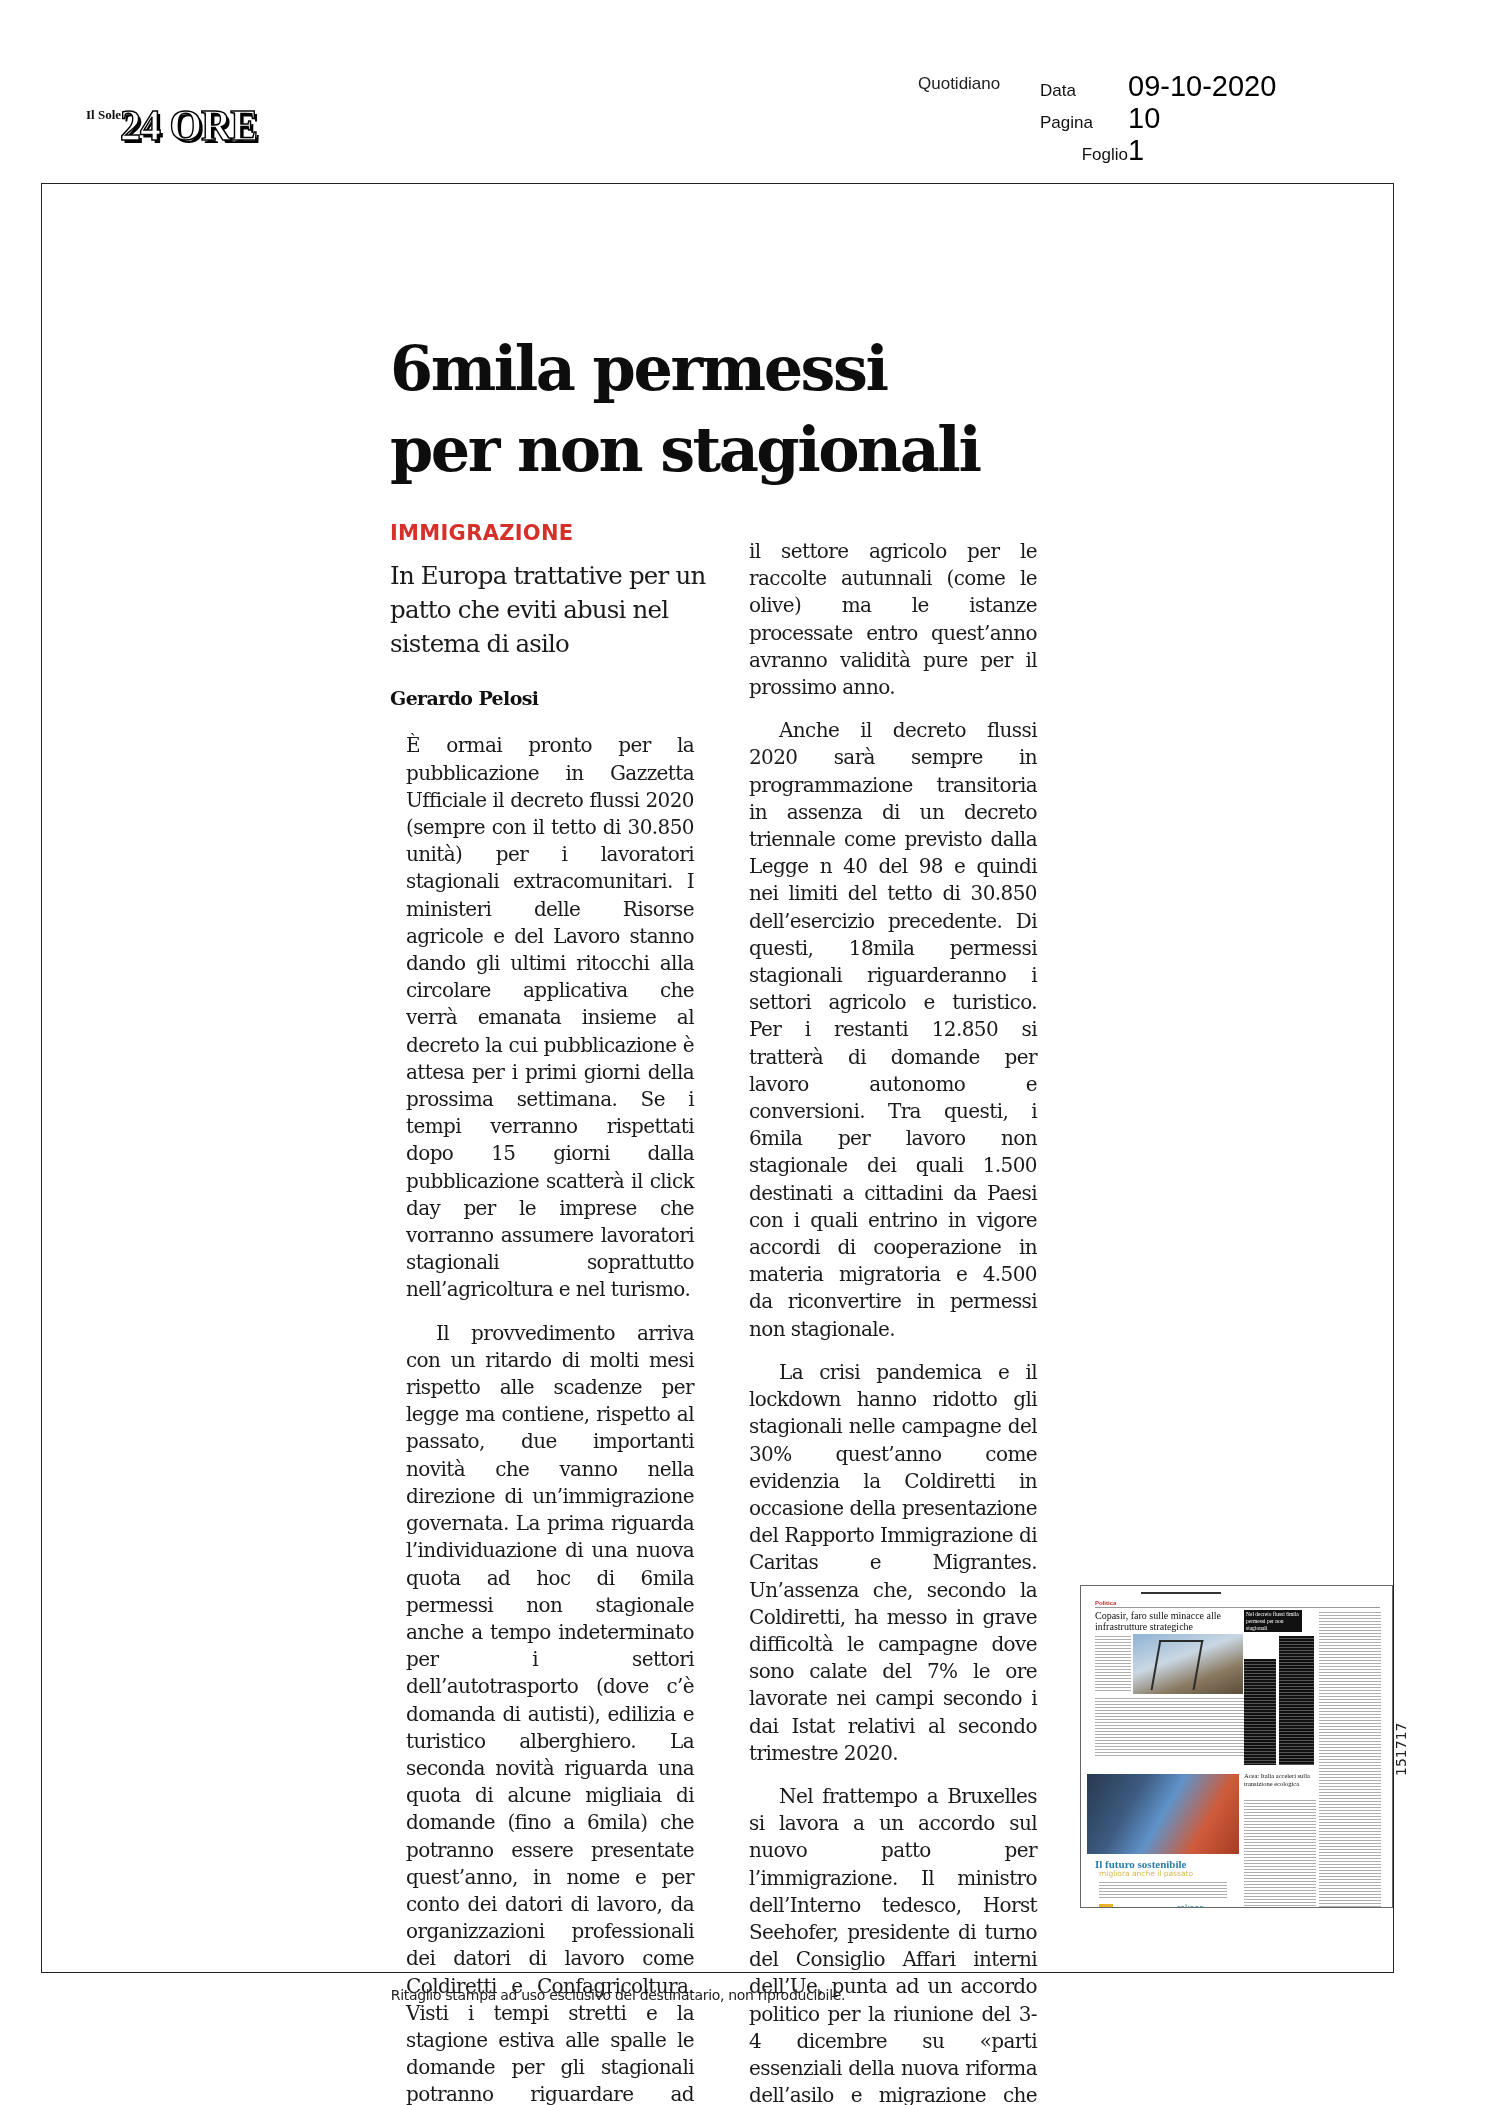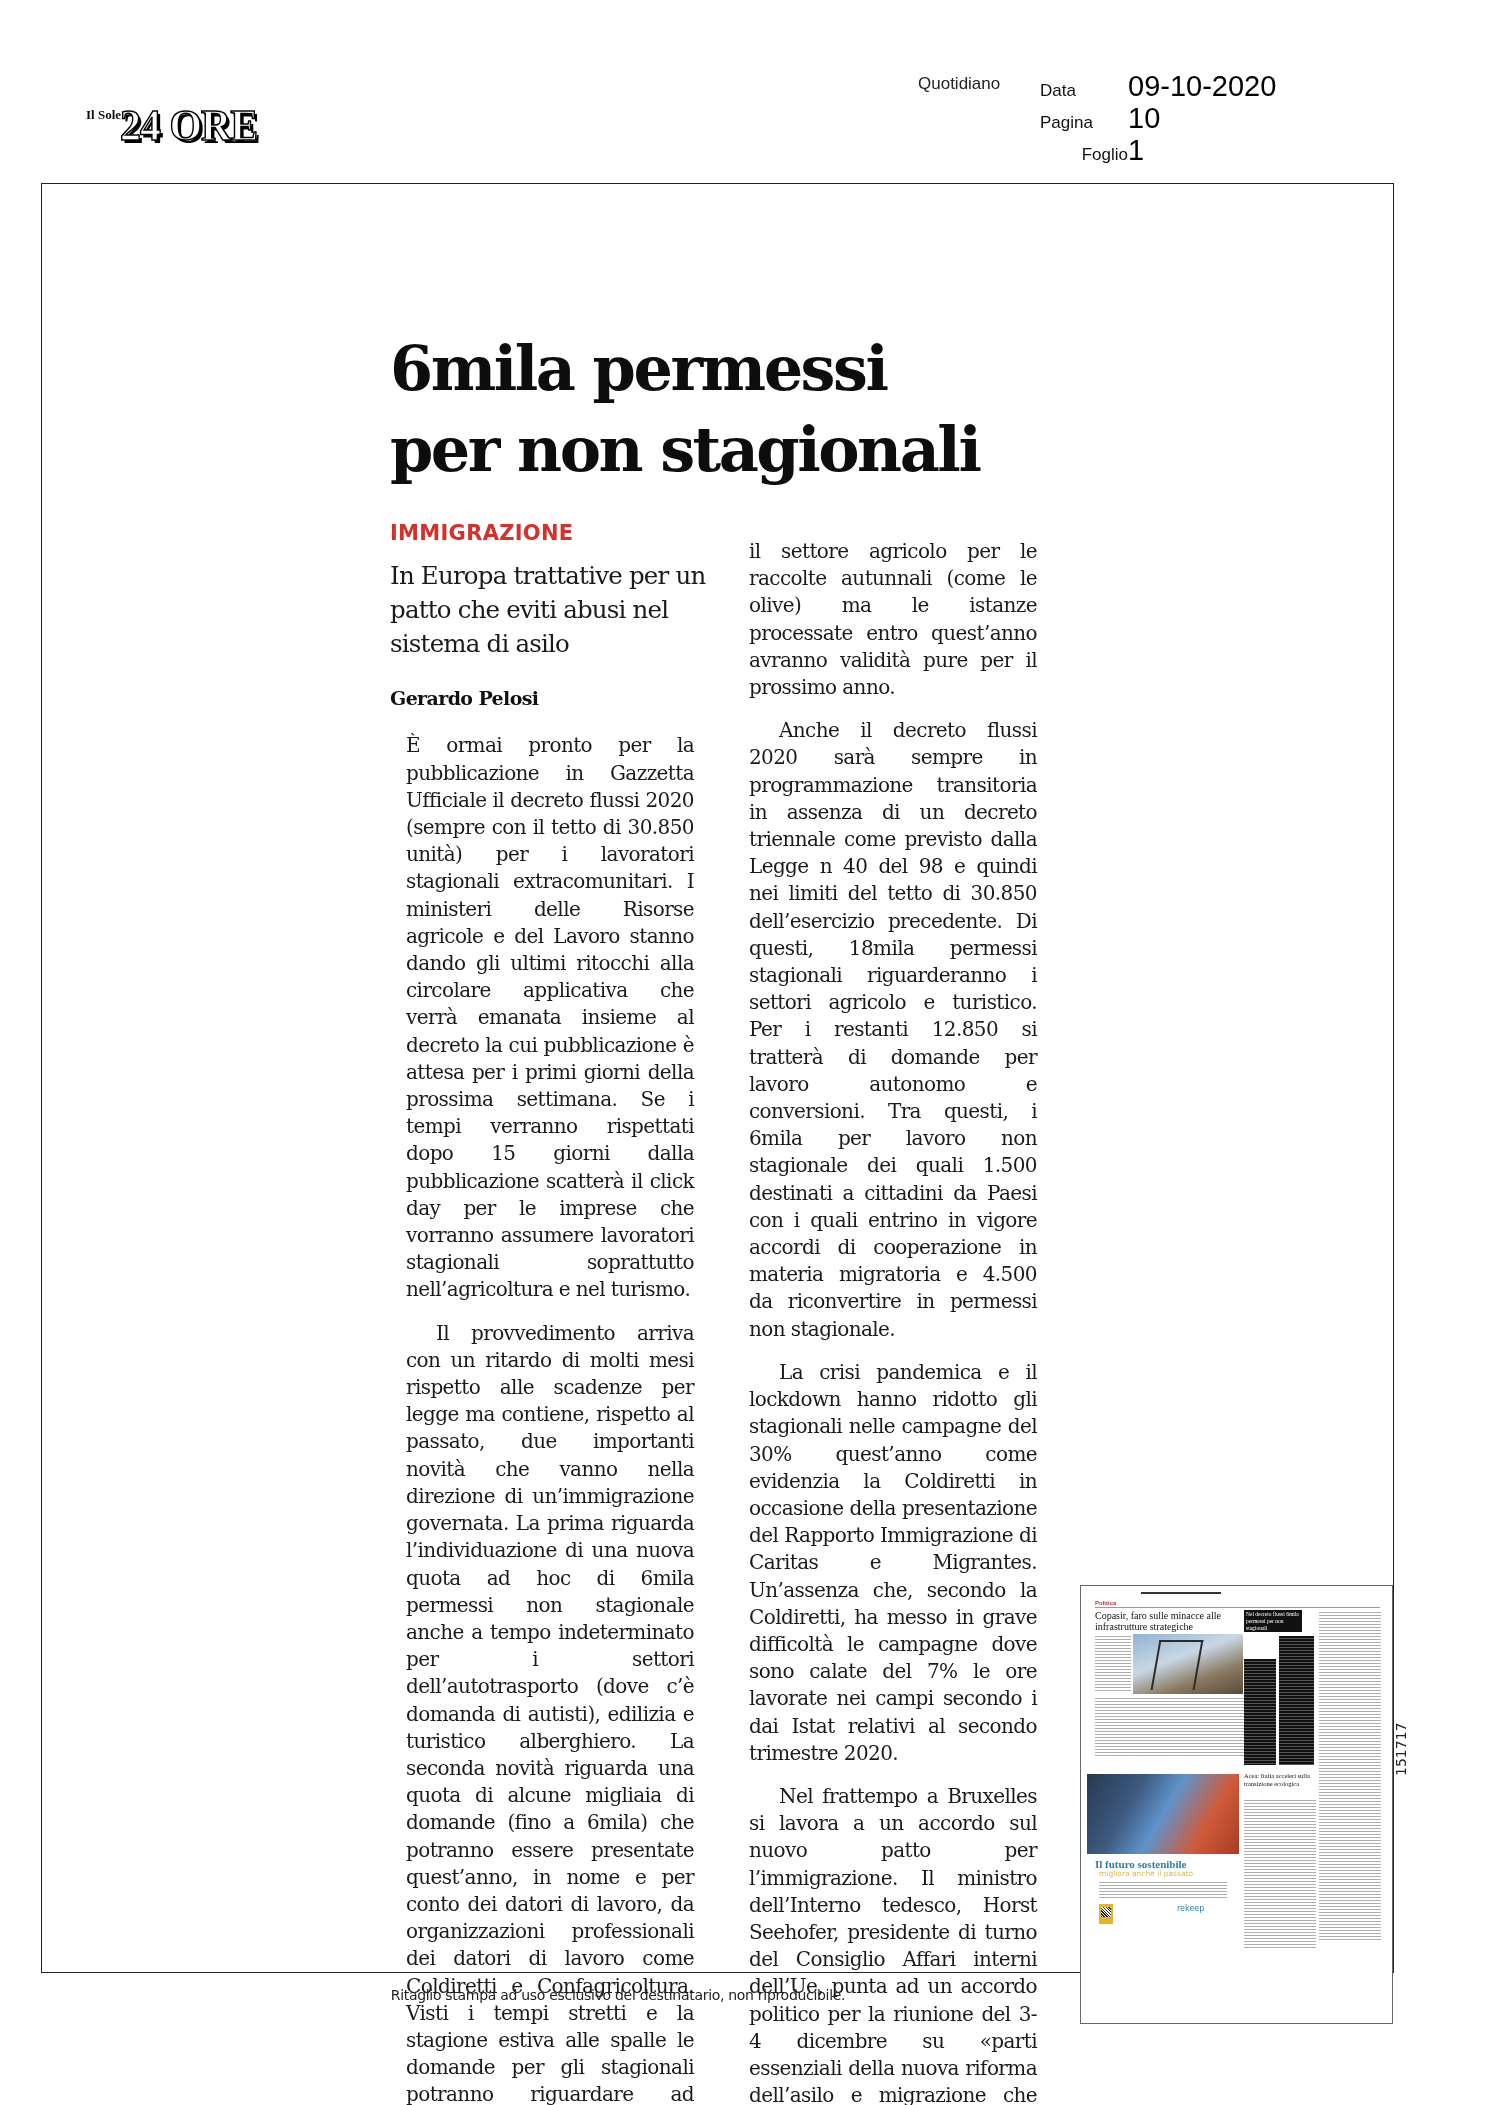--- a/index.html
+++ b/index.html
@@ -26,21 +26,21 @@
     .col { position: absolute; width: 320px; font-family: "DejaVu Serif", serif; font-size: 20px; line-height: 27.2px; color: #1a1a1a; text-align: justify; letter-spacing: -0.6px; }
     .col.left { left: 390px; top: 520px; }
     .col.right { left: 733px; top: 522px; }
 
     .kicker { font-family: "DejaVu Sans", sans-serif; font-weight: bold; font-size: 21px; color: #d6302a; letter-spacing: 0.3px; margin: 0 0 12px 0; text-align: left; }
     .subhead { font-family: "DejaVu Serif", serif; font-size: 24.5px; line-height: 34px; color: #1a1a1a; margin: 0 0 24px 0; text-align: left; letter-spacing: -0.8px; }
     .byline { font-family: "DejaVu Serif", serif; font-weight: bold; font-size: 19px; color: #111; margin: 0 0 20px 0; text-align: left; }
     .para { margin: 16px; text-indent: 0; }
     .para.indent { text-indent: 30px; }
 
-    .thumb { position: absolute; left: 1080px; top: 1585px; width: 313px; height: 439px; border: 1.5px solid #666; box-sizing: border-box; background: #fff; overflow: hidden; }
+    .thumb { position: absolute; left: 1080px; top: 1585px; width: 313px; height: 323px; border: 1.5px solid #666; box-sizing: border-box; background: #fff; overflow: hidden; }
     .thumb .section { position: absolute; left: 14px; top: 14px; font-family: "Liberation Sans", sans-serif; font-size: 6px; color: #b33; font-weight: bold; }
     .thumb .rule { position: absolute; height: 1px; background: #999; }
     .thumb .t-head { position: absolute; left: 14px; top: 24px; width: 150px; font-family: "Liberation Serif", serif; font-size: 10px; line-height: 11px; color: #111; }
     .thumb .photo1 { position: absolute; left: 52px; top: 48px; width: 110px; height: 60px; background: linear-gradient(160deg, #8fb3d6 0%, #c9d7e3 40%, #8a7a62 70%, #5b4c3a 100%); }
     .thumb .photo1::after { content: ""; position: absolute; left: 22px; top: 6px; width: 40px; height: 48px; border: 2px solid #2b2b2b; border-bottom: none; transform: skewX(-10deg); }
     .thumb .textblock { position: absolute; background: repeating-linear-gradient(to bottom, #9a9a9a 0, #9a9a9a 1px, #ffffff 1px, #ffffff 3px); opacity: 0.8; }
     .thumb .darkbox { position: absolute; background: repeating-linear-gradient(to bottom, #111 0, #111 2px, #555 2px, #555 3px); }
     .thumb .dark-head { position: absolute; left: 163px; top: 24px; width: 58px; height: 22px; background: #111; color: #fff; font-family: "Liberation Serif", serif; font-size: 5.5px; line-height: 7px; padding: 1px 2px; box-sizing: border-box; }
     .thumb .ad-photo { position: absolute; left: 6px; top: 188px; width: 152px; height: 80px; background: linear-gradient(120deg, #27394f 0%, #3d5a80 30%, #5f93c9 50%, #cf5b3a 75%, #a63c24 100%); }
     .thumb .ad-title { position: absolute; left: 14px; top: 272px; font-family: Liberation Serif, serif; font-weight: bold; font-size: 11px; color: #2a7fa8; white-space: nowrap; }

